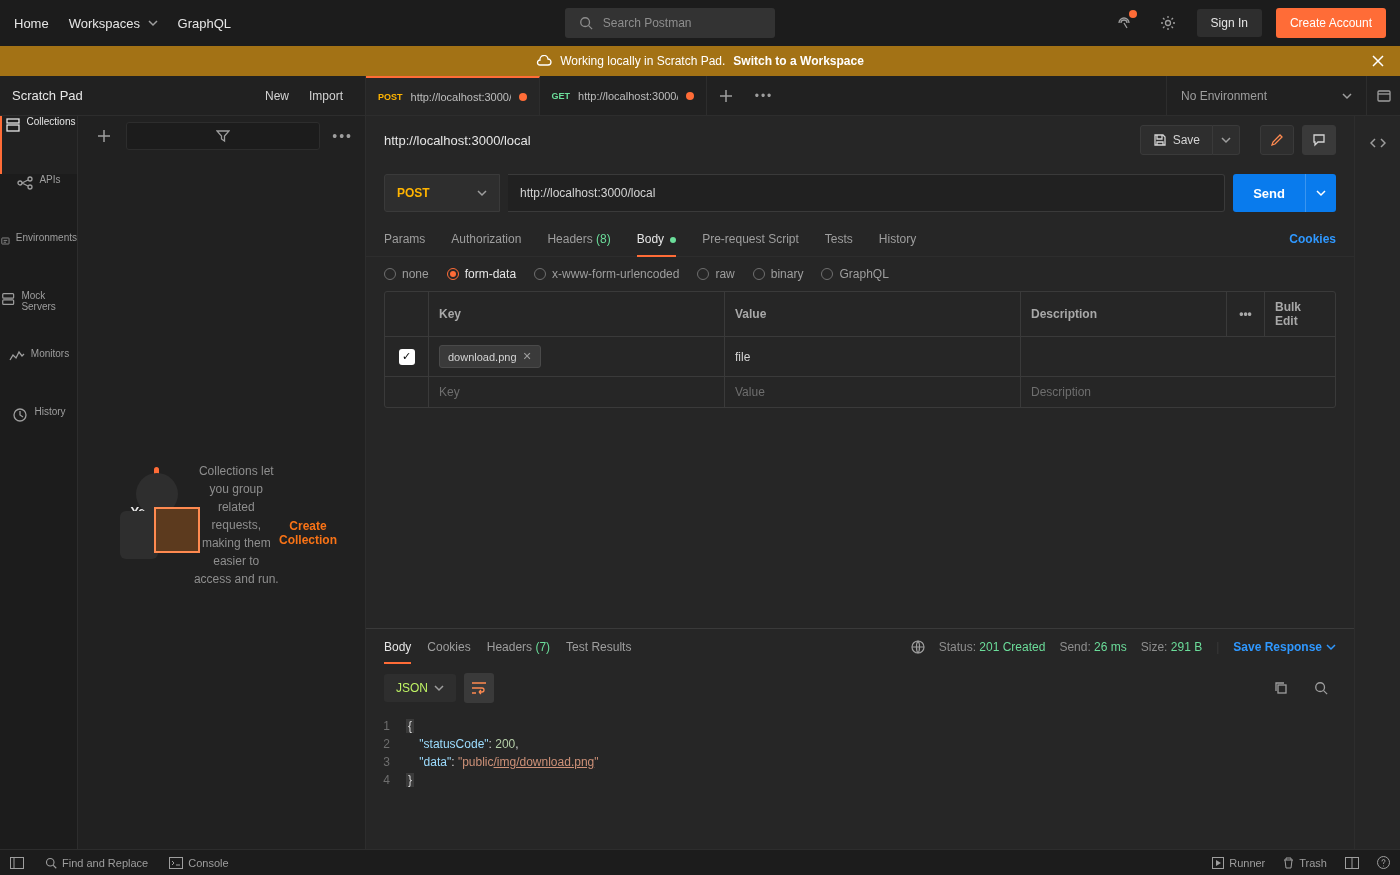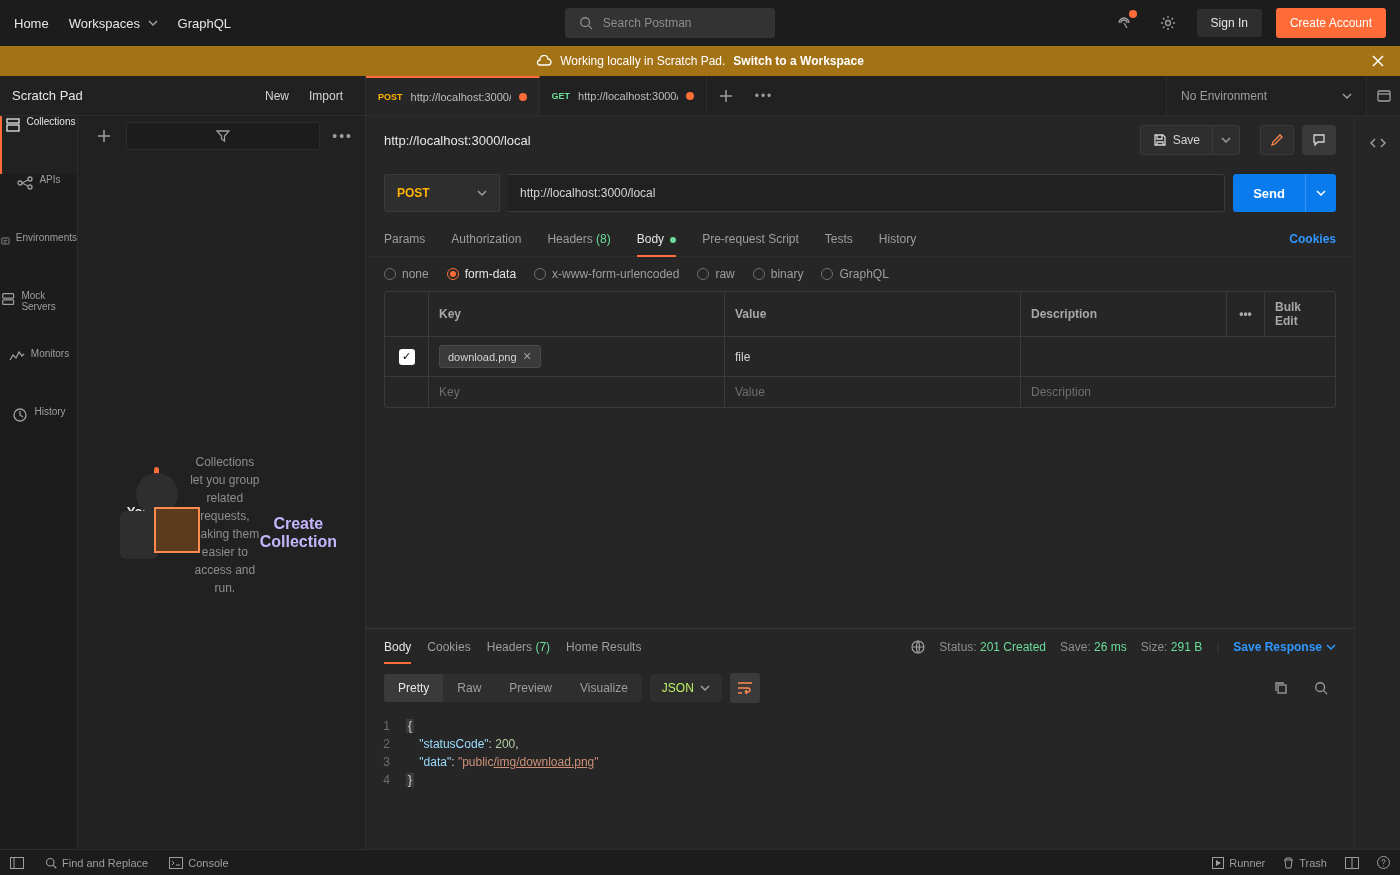--- a/index.html
+++ b/index.html
@@ -55,21 +55,21 @@
 .sp-filter { flex: 1; height: 28px; background: #1c1c1c; border: 1px solid #2d2d2d; border-radius: 3px; display: flex; align-items: center; justify-content: center; color: #9e9e9e; }
 .more-h { color: #9e9e9e; cursor: pointer; letter-spacing: 2px; font-size: 14px; margin-left: 4px; }
 .empty-state { flex: 1; display: flex; flex-direction: row; align-items: center; padding: 60px 28px 0; text-align: center; }
 .empty-state .illus { width: 100px; height: 100px; margin-bottom: 20px; position: relative; }
 .astro-head { position:absolute; top:0; left:30px; width:42px; height:42px; border-radius:50%; background:#2e2e2e; }
 .astro-ant { position:absolute; top:-6px; left:48px; width:5px; height:10px; background:#ff6c37; border-radius:3px; }
 .astro-box { position:absolute; top:34px; left:48px; width:46px; height:46px; background:#5c3a1e; border:2px solid #ff8a50; }
 .astro-body { position:absolute; top:38px; left:14px; width:38px; height:48px; background:#2e2e2e; border-radius:6px; }
 .empty-state h3 { font-size: 13px; color: #e6e6e6; font-weight: 600; margin-bottom: 12px; }
 .empty-state p { font-size: 12px; color: #8e8e8e; line-height: 1.5; margin-bottom: 16px; }
-.empty-state .link { color: #c4b5fd; font-size: 16px; cursor: pointer; font-weight: 600; }
+.empty-state .link { color: #f97316; font-size: 12px; cursor: pointer; font-weight: 600; }
 
 
 .editor { flex: 1; display: flex; flex-direction: column; background: #262626; overflow: hidden; }
 .req-header { height: 48px; display: flex; align-items: center; padding: 0 18px; gap: 12px; }
 .req-header .name { font-size: 13px; color: #e6e6e6; flex: 1; }
 .save-btn { display: flex; align-items: center; gap: 6px; background: #2e2e2e; padding: 7px 12px; border-radius: 3px 0 0 3px; cursor: pointer; font-size: 12px; color: #d4d4d4; border: 1px solid #3a3a3a; }
 .save-dd { background: #2e2e2e; padding: 7px 8px; border-radius: 0 3px 3px 0; cursor: pointer; border: 1px solid #3a3a3a; border-left: none; display: flex; align-items: center; }
 .mode-btn { background: #2e2e2e; width: 34px; height: 30px; display: flex; align-items: center; justify-content: center; border-radius: 3px; cursor: pointer; border: 1px solid #3a3a3a; margin-left: 8px; }
 .mode-btn.active { background: #3a3a3a; }
 .mode-btn.orange svg { stroke: #ff8a50; }
@@ -445,48 +445,42 @@
       </div>
     </div>
 
     <div style="flex:1"></div>
 
     <div class="resp">
       <div class="resp-tabs">
         <div class="rtab2 active">Body</div>
         <div class="rtab2">Cookies</div>
         <div class="rtab2"><span>Headers</span> <span class="count" style="color:#6bdd9a">(7)</span></div>
-        <div class="rtab2">Home Results</div>
+        <div class="rtab2">Test Results</div>
         <div class="meta">
           <span class="globe">
             <svg width="14" height="14" viewBox="0 0 14 14">
                 <circle cx="7" cy="7" r="6" stroke="currentColor" fill="none" stroke-width="1.2"></circle>
                 <path d="M1 7h12M7 1c2 2 2 10 0 12M7 1c-2 2-2 10 0 12" stroke="currentColor" fill="none" stroke-width="1.2"></path>
               </svg>
           </span>
           <span><span>Status:</span> <span class="val">201 Created</span></span>
-          <span><span>Save:</span> <span class="val">26 ms</span></span>
+          <span><span>Send:</span> <span class="val">26 ms</span></span>
           <span><span>Size:</span> <span class="val">291 B</span></span>
           <span style="color:#3a3a3a">|</span>
           <span class="save-resp">
             <span>Save Response</span>
             <svg width="10" height="10" viewBox="0 0 10 10">
                 <path d="M1 3l4 4 4-4" stroke="#2f98ff" fill="none" stroke-width="1.5"></path>
               </svg>
           </span>
         </div>
       </div>
 
       <div class="resp-fmt">
-        <div class="fmt-group">
-          <div class="fmt-item active">Pretty</div>
-          <div class="fmt-item">Raw</div>
-          <div class="fmt-item">Preview</div>
-          <div class="fmt-item">Visualize</div>
-        </div>
         <div class="type-dd">
           <span>JSON</span>
           <svg width="10" height="10" viewBox="0 0 10 10">
               <path d="M1 3l4 4 4-4" stroke="#9e9e9e" fill="none" stroke-width="1.5"></path>
             </svg>
         </div>
         <div class="wrap-btn">
           <svg width="16" height="14" viewBox="0 0 16 14">
               <path d="M1 2h14M1 7h10a2 2 0 010 4H8m0 0l2-2m-2 2l2 2M1 12h4" stroke="#ff8a50" fill="none" stroke-width="1.3"></path>
             </svg>

